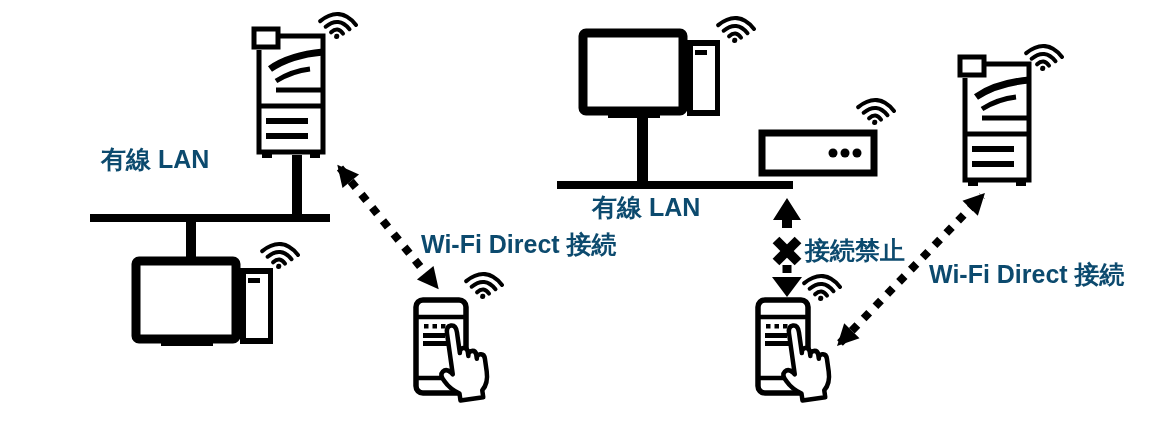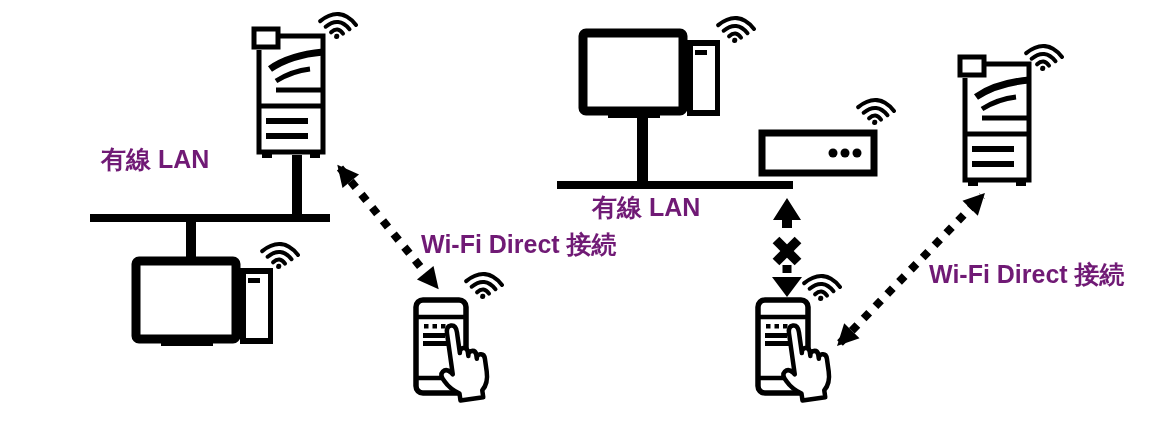--- a/index.html
+++ b/index.html
@@ -6,21 +6,21 @@
   .canvas{
     position:relative;
     width:1155px;height:423px;
     background:#ffffff;
     font-family:"Liberation Sans","DejaVu Sans",sans-serif;
     overflow:hidden;
   }
   .abs{position:absolute;}
   .label{
     position:absolute;
-    color:#701a75;
+    color:#0c4a6e;
     font-weight:700;
     font-size:25px;
     line-height:1.1;
     white-space:nowrap;
   }
   .bar{position:absolute;background:#000;}
   svg{display:block;overflow:visible;}
   .sprite{position:absolute;width:0;height:0;overflow:hidden;}
 </style>
 </head>
@@ -156,20 +156,21 @@
 
     <svg class="abs" style="left:248px;top:196px;" width="38" height="102" viewBox="0 0 38 102">
       <polygon points="19,2 33,24 24,24 24,32 14,32 14,24 5,24" fill="#000"></polygon>
       <g stroke="#000" stroke-width="9.5">
         <line x1="8" y1="44" x2="30" y2="66"></line>
         <line x1="30" y1="44" x2="8" y2="66"></line>
       </g>
       <rect x="14.5" y="69" width="9" height="8" fill="#000"></rect>
       <polygon points="4,81 34,81 19,101" fill="#000"></polygon>
     </svg>
+    <div class="label" style="left:285px;top:237px;">接続禁止</div>
 
     <svg class="abs" style="left:280px;top:270px;" width="44" height="32">
         <use href="#sym-wifi"></use>
       </svg>
     <svg class="abs" style="left:235px;top:297px;" width="78" height="118">
         <use href="#sym-phone"></use>
       </svg>
 
     <svg class="abs" style="left:307px;top:185px;" width="166" height="170" viewBox="0 0 166 170">
       <defs>

